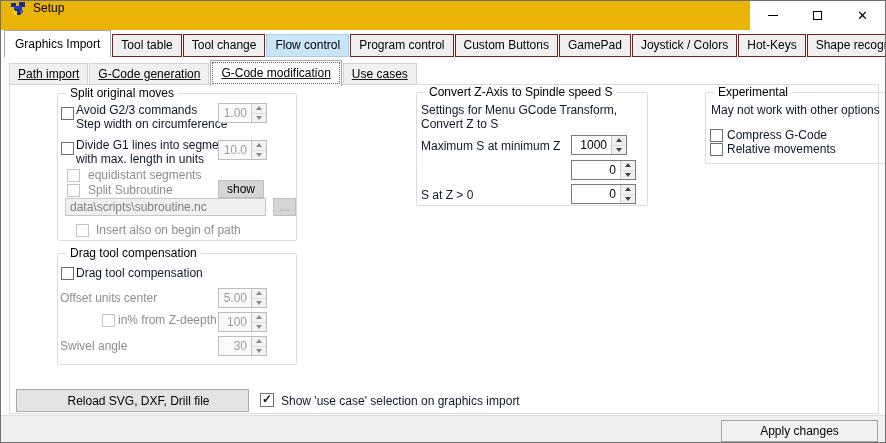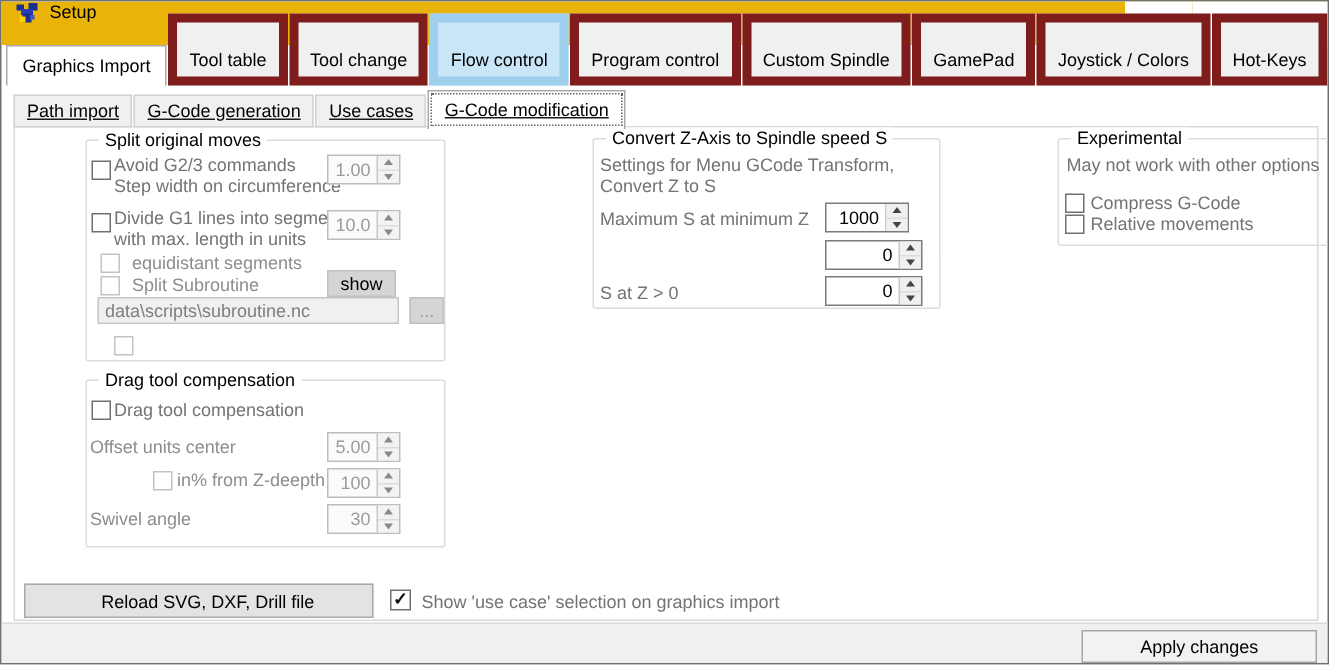--- a/index.html
+++ b/index.html
@@ -16,39 +16,39 @@
   .app-icon { width:16px; height:16px; margin-left:9px; margin-right:7px; }
   .title-text { font-size:12px; color:#000; }
   .win-controls { position:absolute; right:0; top:0; height:29px; display:flex; }
   .win-btn { width:45px; height:29px; display:flex; align-items:center; justify-content:center; background:#fff; }
   .glyph-min { width:10px; border-top:1px solid #000; display:block; }
   .glyph-max { width:9px; height:9px; border:1px solid #000; display:block; }
   .glyph-close { font-size:13px; color:#000; line-height:1; }
 
   
   .tabrow1 { position:absolute; left:3px; top:31px; display:flex; align-items:flex-end; height:25px; }
-  .tab1 { background:#f0f0f0; border:6px solid #7f1d1d; padding:18px 8px 4px 8px; margin-right:1px; white-space:nowrap; color:#000; }
+  .tab1 { background:#f0f0f0; border:1px solid #7f1d1d; padding:3px 8px 4px 8px; margin-right:1px; white-space:nowrap; color:#000; }
   .tab1.selected { background:#fff; border:1px solid #a9a9a9; border-bottom:none; padding:6px 10px 6px 10px; position:relative; z-index:2; }
   .tab1.hover { background:#c9e6f8; border-color:#9ecfed; }
 
   
   .tabrow2 { position:absolute; left:8px; top:60px; display:flex; align-items:flex-end; height:24px; z-index:3;text-decoration:underline; }
   .tab2 { background:#f0f0f0; border:1px solid #d2d2d2; padding:3px 8px; margin-right:1px; white-space:nowrap; color:#000; }
   .tab2.selected { background:#fff; border:1px solid #a9a9a9; border-bottom:none; padding:5px 10px 6px 10px; margin-bottom:-1px; outline:1px dotted #666; outline-offset:-3px; z-index:4; position:relative; }
   .inner-page { position:absolute; left:8px; top:83px; width:870px; height:330px; background:#fff; border:1px solid #d9d9d9; }
 
   
   .group { position:absolute; border:1px solid #dcdcdc; border-radius:2px;margin-left:31px; }
   .group-label { position:absolute; top:-8px; left:8px; background:#fff; padding:0 4px; color:#000; white-space:nowrap; }
 
   
   .cb { position:absolute; width:13px; height:13px; background:#fff; border:1px solid #707070; display:flex; align-items:center; justify-content:center; }
   .cb.disabled { border-color:#c3c3c3; }
   .cb .tick { font-size:12px; line-height:1; color:#111; font-weight:bold; transform:translateY(-1px); }
-  .lbl { position:absolute; white-space:nowrap; color:#737373; }
+  .lbl { position:absolute; white-space:nowrap; color:#0f172a; }
   .lbl.two-line { line-height:14px; }
   .lbl.gray { color:#8d8d8d; }
 
   
   .spin { position:absolute; display:flex; background:#fff; border:1px solid #7a7a7a; }
   .spin .val { flex:1; text-align:right; padding:2px 4px 0 2px; color:#000; overflow:hidden; }
   .spin .btns { width:15px; display:flex; flex-direction:column; border-left:1px solid #c8c8c8; }
   .spin .sbtn { flex:1; background:#f0f0f0; display:flex; align-items:center; justify-content:center; }
   .spin .sbtn + .sbtn { border-top:1px solid #dcdcdc; }
   .tri-up { width:0; height:0; border-left:3px solid transparent; border-right:3px solid transparent; border-bottom:4px solid #444; }
@@ -96,34 +96,34 @@
         </div>
     </div>
   </div>
 
   <div class="tabrow1">
     <div class="tab1 selected">Graphics Import</div>
     <div class="tab1">Tool table</div>
     <div class="tab1">Tool change</div>
     <div class="tab1 hover">Flow control</div>
     <div class="tab1">Program control</div>
-    <div class="tab1">Custom Spindle</div>
+    <div class="tab1">Custom Buttons</div>
     <div class="tab1">GamePad</div>
     <div class="tab1">Joystick / Colors</div>
     <div class="tab1">Hot-Keys</div>
     <div class="tab1">Shape recognition</div>
 
   </div>
 
   <div class="inner-page"></div>
   <div class="tabrow2">
     <div class="tab2">Path import</div>
     <div class="tab2">G-Code generation</div>
+    <div class="tab2 selected">G-Code modification</div>
     <div class="tab2">Use cases</div>
-    <div class="tab2 selected">G-Code modification</div>
   </div>
 
   <div class="group" style="left:25px; top:92px; width:240px; height:148px;">
     <span class="group-label">Split original moves</span>
 
     <span class="cb" style="left:3px; top:13px;"></span>
     <div class="lbl two-line" style="left:18px; top:9px;">
       <div>Avoid G2/3 commands</div>
       <div>Step width on circumference</div>
     </div>
@@ -160,20 +160,21 @@
     <span class="lbl gray" style="left:30px; top:74px;">equidistant segments</span>
 
     <span class="cb disabled" style="left:9px; top:90px;"></span>
     <span class="lbl gray" style="left:30px; top:89px;">Split Subroutine</span>
     <div class="flat-btn" style="left:160px; top:86px; width:46px; height:18px;">show</div>
 
     <div class="text-field" style="left:7px; top:104px; width:201px; height:18px;">data\scripts\subroutine.nc</div>
     <div class="flat-btn disabled" style="left:215px; top:104px; width:23px; height:18px;">...</div>
 
     <span class="cb disabled" style="left:18px; top:130px;"></span>
+    <span class="lbl gray" style="left:38px; top:129px;">Insert also on begin of path</span>
   </div>
 
   <div class="group" style="left:25px; top:252px; width:240px; height:112px;">
     <span class="group-label">Drag tool compensation</span>
 
     <span class="cb" style="left:3px; top:13px;"></span>
     <span class="lbl" style="left:18px; top:12px;">Drag tool compensation</span>
 
     <span class="lbl gray" style="left:2px; top:37px;">Offset units center</span>
     <div class="spin disabled" style="left:160px; top:34px; width:49px; height:20px;">
@@ -209,21 +210,21 @@
           <span class="sbtn">
             <span class="tri-up"></span>
           </span>
           <span class="sbtn">
             <span class="tri-dn"></span>
           </span>
         </span>
     </div>
   </div>
 
-  <div class="group" style="left:363px; top:91px; width:232px; height:114px;">
+  <div class="group" style="left:384px; top:91px; width:232px; height:114px;">
     <span class="group-label">Convert Z-Axis to Spindle speed S</span>
     <div class="lbl" style="left:4px; top:10px; width:222px; white-space:normal; line-height:14px;">Settings for Menu GCode Transform, Convert Z to S</div>
 
     <span class="lbl" style="left:4px; top:46px;">Maximum S at minimum Z</span>
     <div class="spin" style="left:154px; top:42px; width:56px; height:20px;">
       <span class="val">1000</span>
       <span class="btns">
           <span class="sbtn">
             <span class="tri-up"></span>
           </span>

